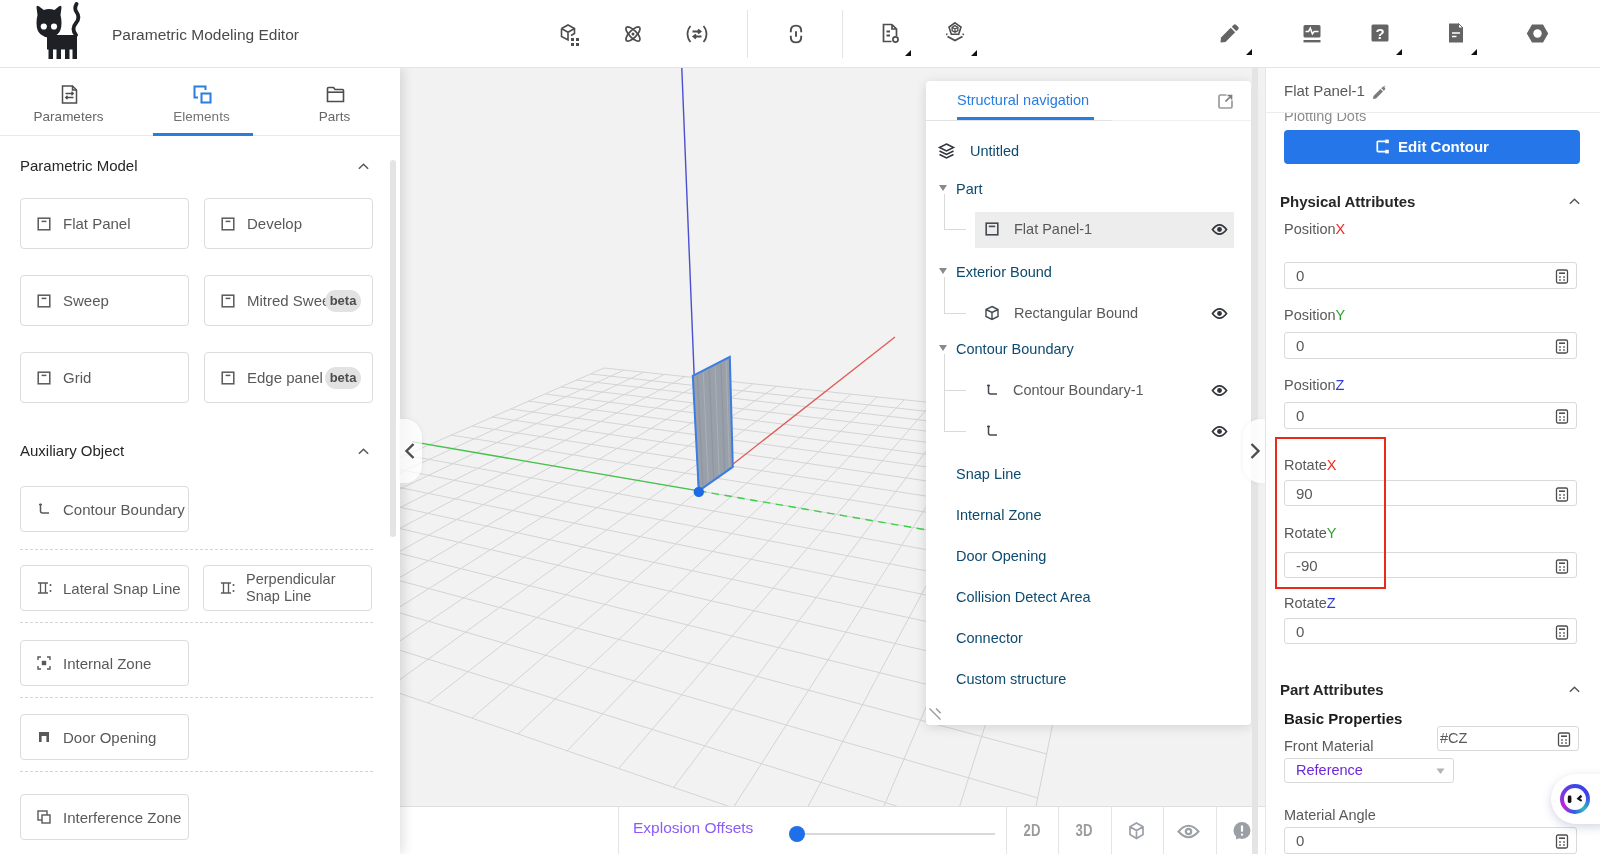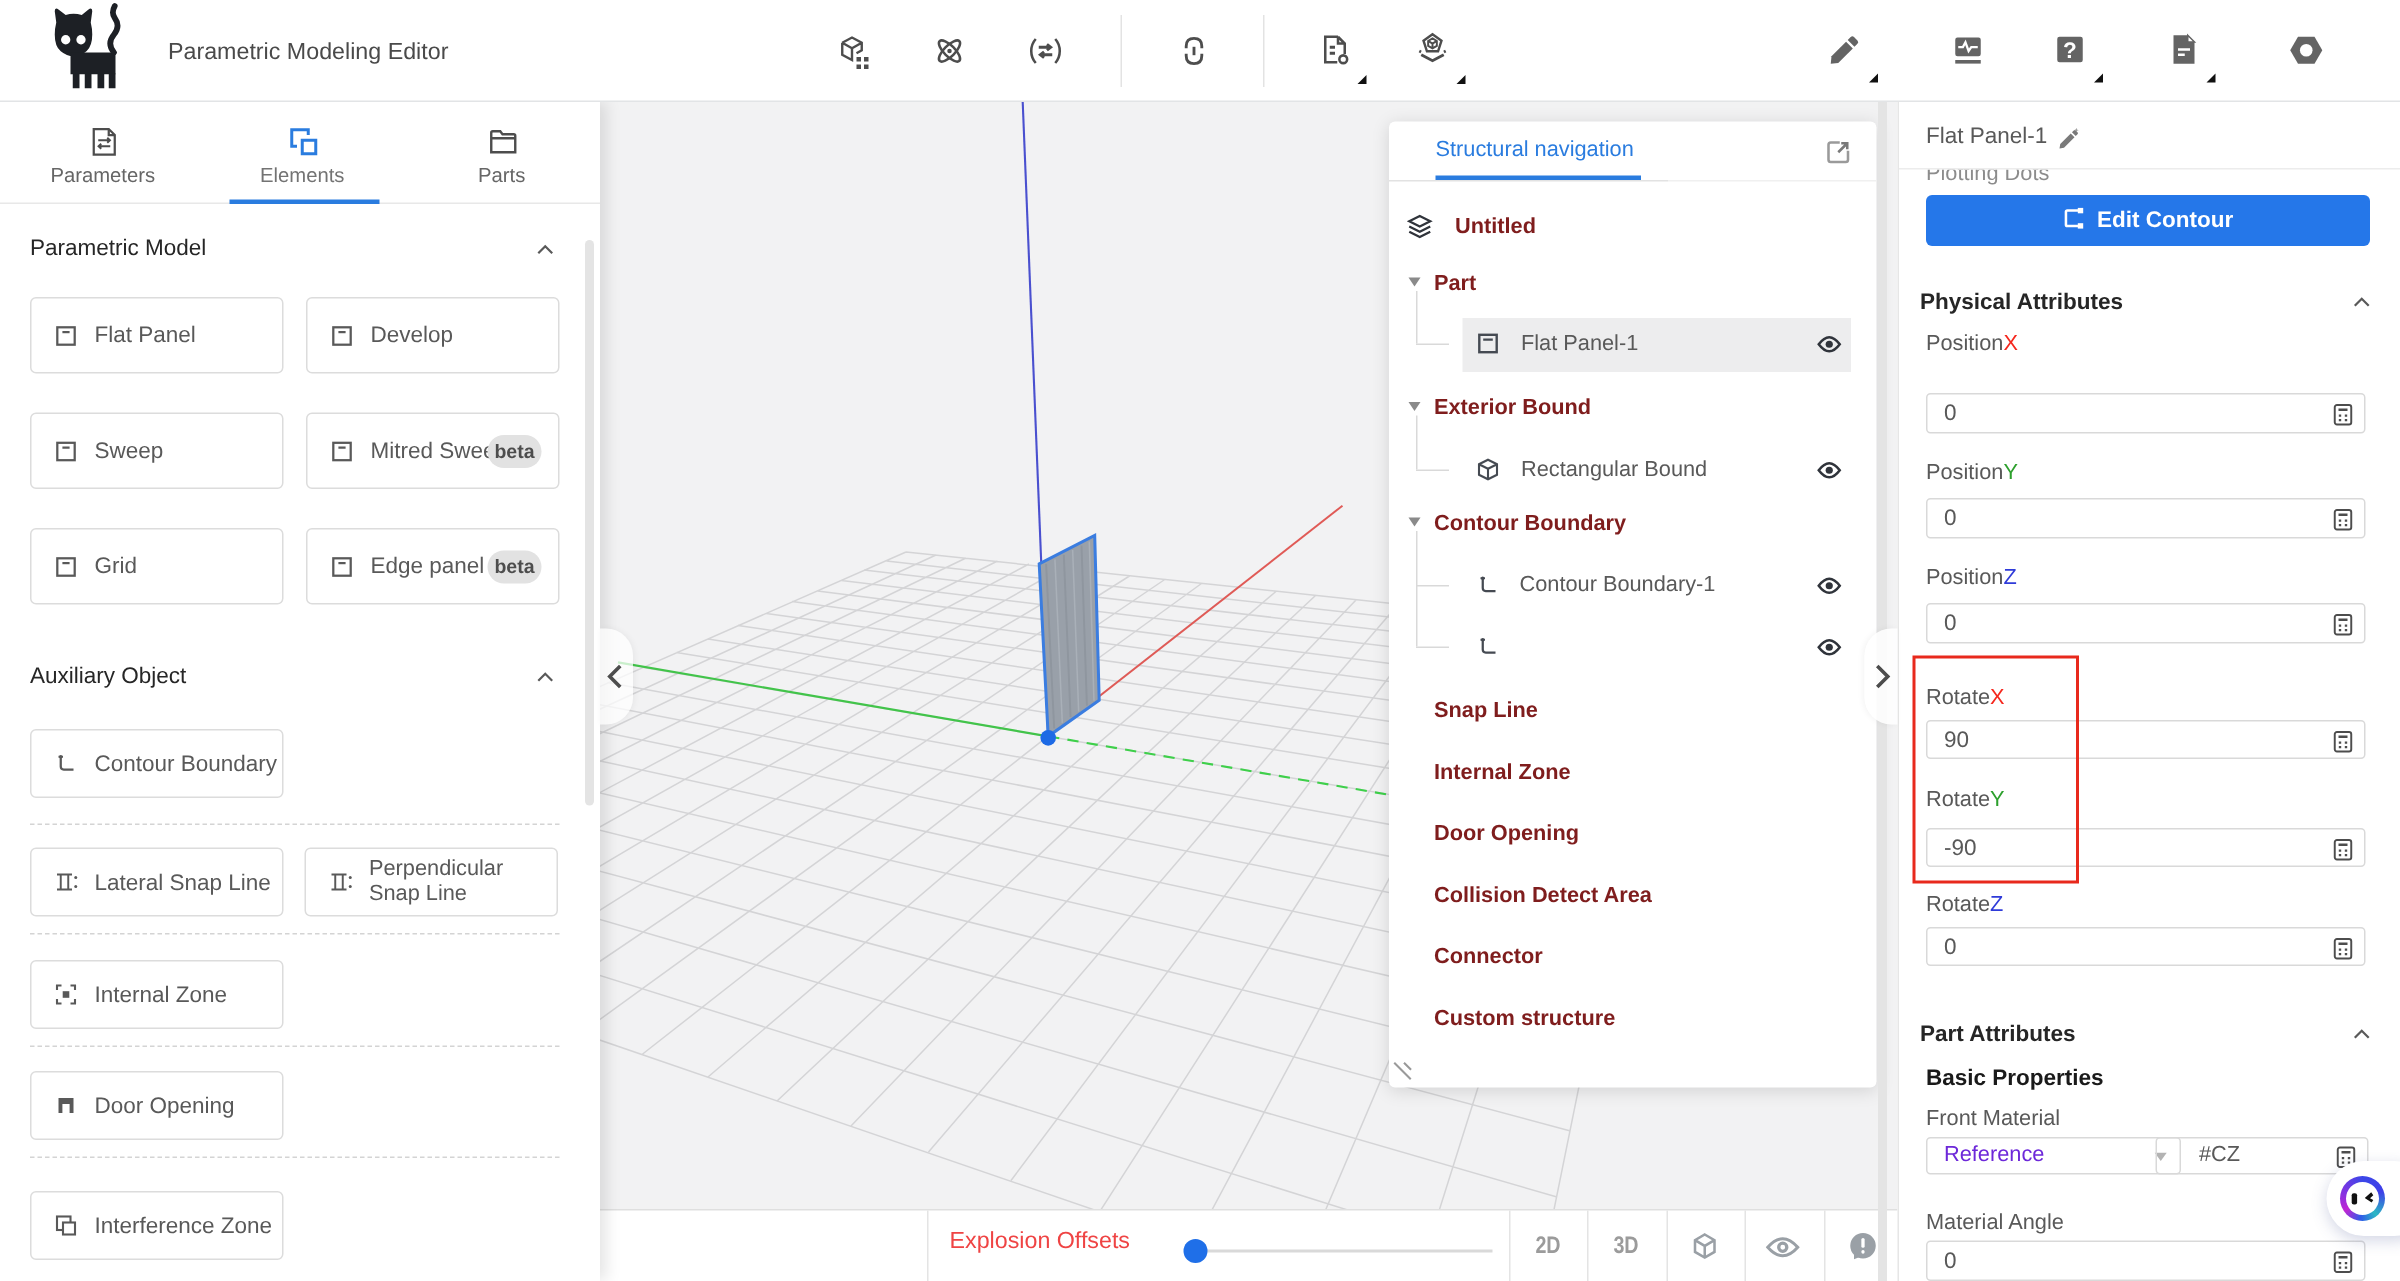--- a/index.html
+++ b/index.html
@@ -35,39 +35,39 @@
 .beta { position:absolute; width:36px; height:22px; border-radius:11px; background:#e2e2e2;
   font-size:13px; font-weight:bold; color:#4d4d4d; text-align:center; line-height:22px; }
 .dash { position:absolute; left:20px; width:353px; border-top:1px dashed #d4d4d4; }
 #lscroll { position:absolute; left:390px; top:92px; width:6px; height:377px; background:#e4e4e4; border-radius:3px; }
 
 
 #viewport { position:absolute; left:400px; top:68px; width:865px; height:738px; background:#f2f2f3; overflow:hidden; }
 #bottombar { position:absolute; left:400px; top:806px; width:865px; height:48px; background:#fff;
   border-top:1px solid #dfdfdf; }
 #bottombar .bdiv { position:absolute; top:0; width:1px; height:48px; background:#e4e4e4; }
-#eo { position:absolute; left:233px; top:0; height:48px; line-height:42px; font-size:15.5px; color:#ef4444; }
+#eo { position:absolute; left:233px; top:0; height:48px; line-height:42px; font-size:15.5px; color:#8b5cf6; }
 .b23 { position:absolute; top:0; height:48px; line-height:48px; font-size:16px; font-weight:bold; color:#9b9b9b; text-align:center; width:52px; transform:scaleX(0.82); }
 
 
 #rail { position:absolute; left:1252px; top:68px; width:6px; height:786px; background:#e4e4e4; z-index:24; }
 .ctab { position:absolute; background:#fff; z-index:25; }
 #ltab { left:400px; top:419px; width:22px; height:64px; border-radius:0 18px 18px 0; background:rgba(255,255,255,0.72); box-shadow:1px 0 4px rgba(0,0,0,0.05); }
 #rtab { left:1243px; top:419px; width:22px; height:64px; border-radius:18px 0 0 18px; background:rgba(255,255,255,0.85); box-shadow:-1px 0 4px rgba(0,0,0,0.05); }
 
 
 #navpanel { position:absolute; left:926px; top:81px; width:325px; height:644px; background:#fff;
   border-radius:4px; box-shadow:0 2px 12px rgba(0,0,0,0.13); z-index:22; }
 #navhead { position:absolute; left:0; top:0; width:325px; height:39px; }
 #navhead .b1 { position:absolute; left:0; top:39px; width:186px; height:1px; background:#e2e2e2; }
 #navhead .b2 { position:absolute; left:186px; top:39px; width:139px; height:1px; background:#f0f0f0; }
 #navhead .t { position:absolute; left:31px; top:11px; font-size:14.5px; color:#2a7cdf; }
 #navhead .ul { position:absolute; left:31px; top:36px; width:137px; height:3px; background:#2a7cdf; }
 .nrow { position:absolute; left:0; width:325px; height:36px; }
-.nbold { font-size:14.5px; font-weight:bold; color:#7f1d1d; }
+.nbold { font-size:14.5px; font-weight:normal; color:#0c4a6e; }
 .ngray { font-size:14.5px; color:#595959; }
 .tline { position:absolute; background:#d9d9d9; }
 .arrow-d { position:absolute; width:0; height:0; border-left:4.5px solid transparent; border-right:4.5px solid transparent; border-top:6px solid #8a8a8a; }
 #nhl { position:absolute; left:49px; top:131px; width:259px; height:36px; background:#ededee; }
 
 
 #rightbar { position:absolute; left:1265px; top:68px; width:335px; height:786px; background:#fff;
   border-left:1px solid #e6e6e6; z-index:21; overflow:hidden; }
 #rhead { position:absolute; left:0; top:0; width:335px; height:45px; border-bottom:1px solid #ececec; background:#fff; z-index:3; }
 #rhead .t { position:absolute; left:18px; top:14px; font-size:15px; color:#595959; }
@@ -482,21 +482,21 @@
     <svg class="chev" style="left:302px;top:615px" width="14" height="14" viewBox="0 0 14 14" fill="none" stroke="#595959" stroke-width="1.6">
         <path d="M2 9.5 L7 4.5 L12 9.5"></path>
       </svg>
     <div style="position:absolute;left:18px;top:642px;font-size:15px;font-weight:bold;color:#1a1a1a">Basic Properties</div>
     <div class="rlbl" style="top:670px">Front Material</div>
     <div style="position:absolute;left:18px;top:690px;width:170px;height:25px;border:1px solid #d9d9d9;border-radius:3px;font-size:14.5px;color:#6d28d9;line-height:23px;padding-left:11px">Reference
       <svg style="position:absolute;right:8px;top:9px" width="9" height="7" viewBox="0 0 9 7" fill="#b3b3b3">
           <path d="M0.5 0.5 L8.5 0.5 L4.5 6 Z"></path>
         </svg>
     </div>
-    <div style="position:absolute;left:171px;top:690px;width:142px;height:25px;border:1px solid #d9d9d9;border-radius:3px;font-size:14.5px;color:#595959;line-height:23px;padding-left:28px">#CZ
+    <div style="position:absolute;left:171px;top:658px;width:142px;height:25px;border:1px solid #d9d9d9;border-radius:3px;font-size:14.5px;color:#595959;line-height:23px;padding-left:2px">#CZ
       <svg class="calc" style="top:5px" width="14" height="15" viewBox="0 0 14 15" fill="none" stroke="#4d4d4d" stroke-width="1.3">
           <rect x="1.5" y="1" width="11" height="13" rx="1.5"></rect>
           <path d="M4 4.2 L10 4.2" stroke-width="1.6"></path>
           <path d="M4.2 8 L5.8 8 M8.2 8 L9.8 8 M4.2 11 L5.8 11 M8.2 11 L9.8 11" stroke-width="1.5"></path>
         </svg>
     </div>
     <div class="rlbl" style="top:739px">Material Angle</div>
     <div class="rinput" style="top:759px">0<svg class="calc" width="14" height="15" viewBox="0 0 14 15" fill="none" stroke="#4d4d4d" stroke-width="1.3">
           <rect x="1.5" y="1" width="11" height="13" rx="1.5"></rect>
           <path d="M4 4.2 L10 4.2" stroke-width="1.6"></path>

